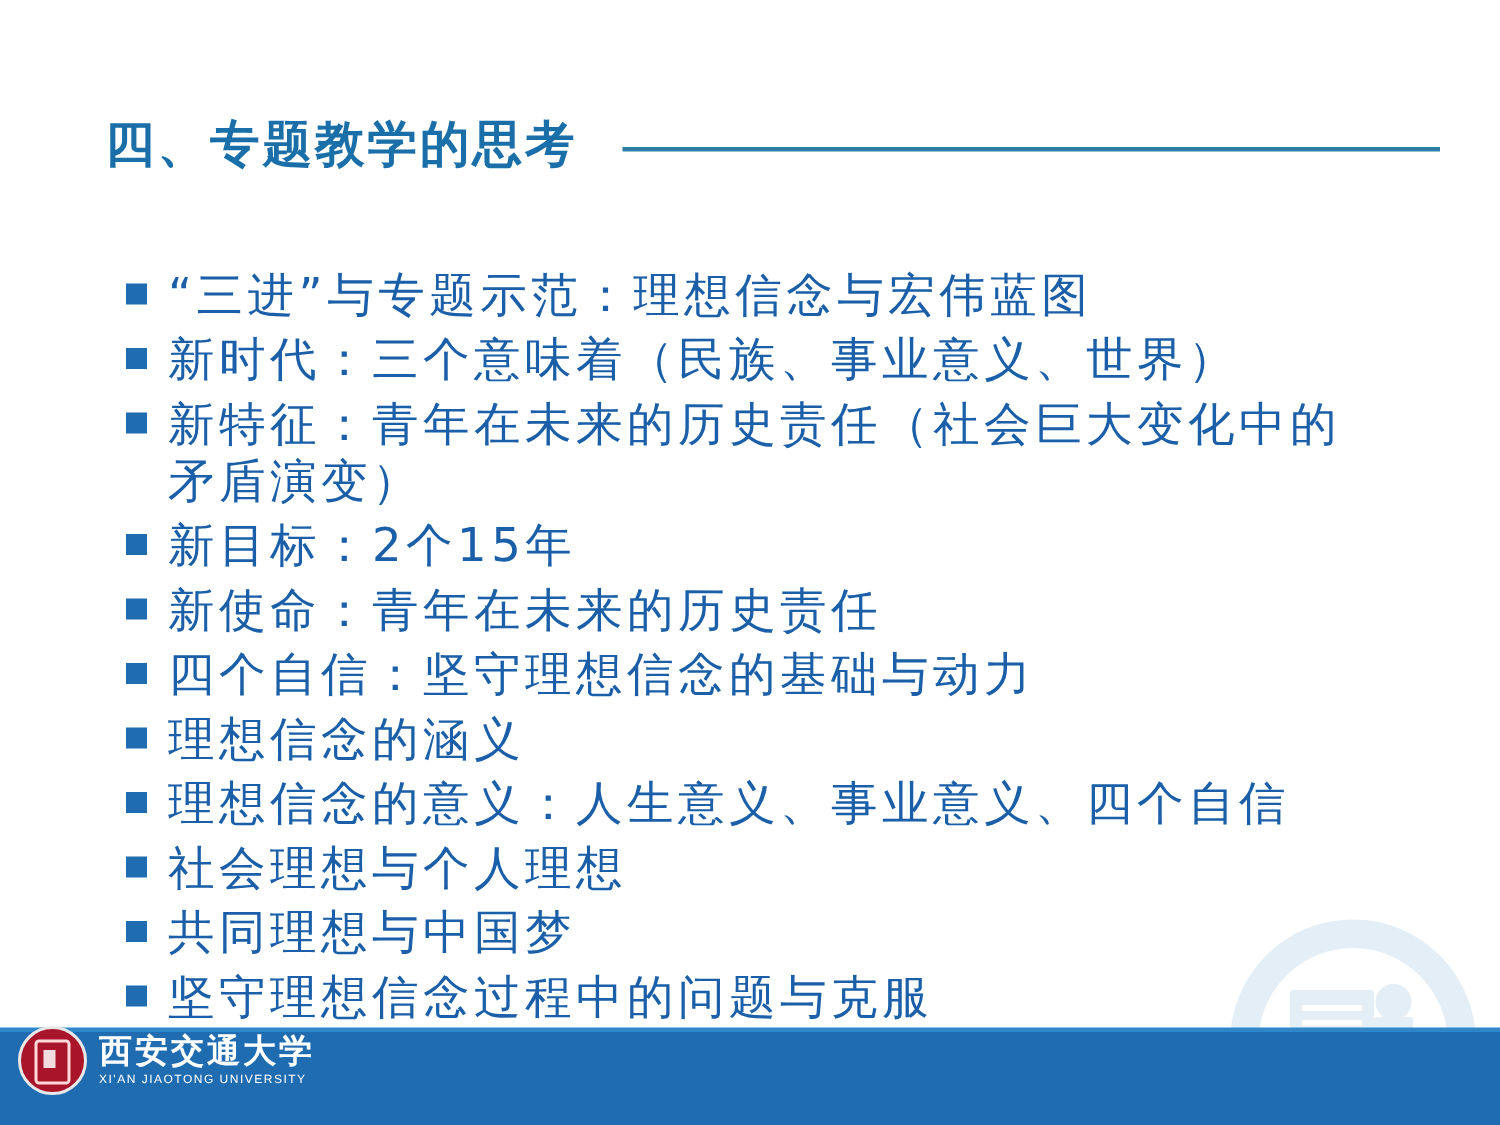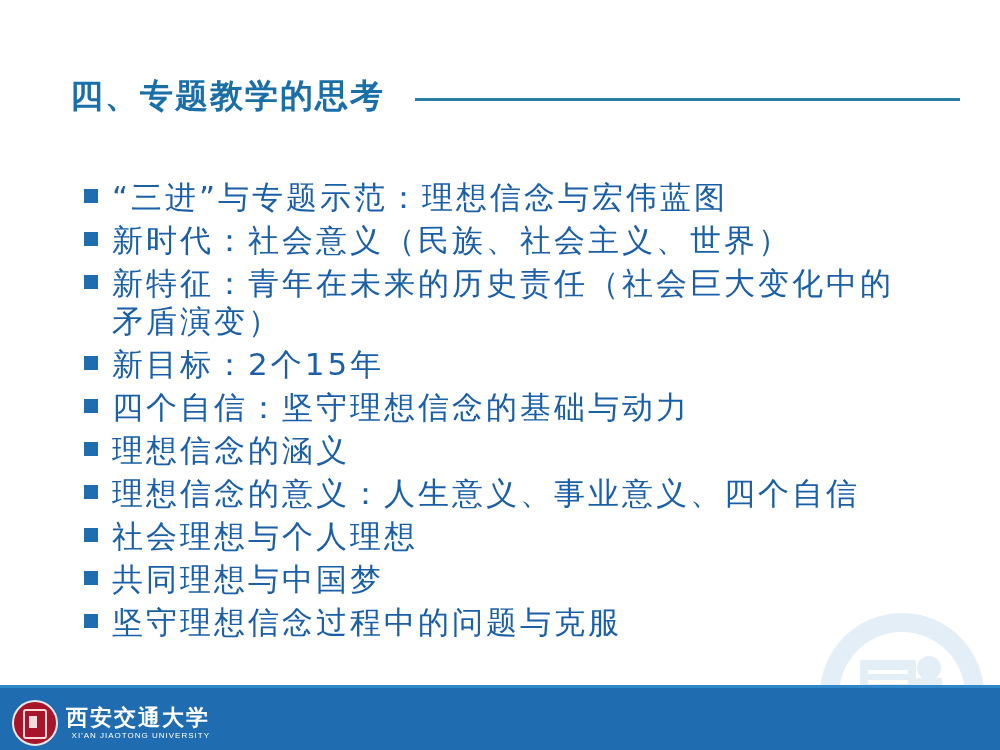--- a/index.html
+++ b/index.html
@@ -90,24 +90,23 @@
     bottom: 62px;
     width: 1000px;
     height: 3px;
     background: #2f86c8;
   }
 
   
   .logo {
     position: absolute;
     left: 12px;
-    bottom: 4px;
+    bottom: 20px;
     display: flex;
     align-items: center;
-    text-align: right;
   }
   .logo-seal {
     width: 42px;
     height: 42px;
     border-radius: 50%;
     background: #a8142a;
     border: 2px solid #e8e8e8;
     position: relative;
     flex: 0 0 auto;
   }
@@ -181,33 +180,37 @@
 
   <div class="bullet-list">
 
     <div class="bullet-item">
       <span class="bullet-marker"></span>
       <span class="bullet-text">“三进”与专题示范：理想信念与宏伟蓝图</span>
     </div>
 
     <div class="bullet-item">
       <span class="bullet-marker"></span>
-      <span class="bullet-text">新时代：社会意义（民族、社会主义、世界）</span>
+      <span class="bullet-text">新时代：三个意味着（民族、事业意义、世界）</span>
     </div>
 
     <div class="bullet-item">
       <span class="bullet-marker"></span>
       <span class="bullet-text">新特征：青年在未来的历史责任（社会巨大变化中的矛盾演变）</span>
     </div>
 
     <div class="bullet-item">
       <span class="bullet-marker"></span>
       <span class="bullet-text">新目标：2个15年</span>
     </div>
 
+    <div class="bullet-item">
+      <span class="bullet-marker"></span>
+      <span class="bullet-text">新使命：青年在未来的历史责任</span>
+    </div>
 
     <div class="bullet-item">
       <span class="bullet-marker"></span>
       <span class="bullet-text">四个自信：坚守理想信念的基础与动力</span>
     </div>
 
     <div class="bullet-item">
       <span class="bullet-marker"></span>
       <span class="bullet-text">理想信念的涵义</span>
     </div>

